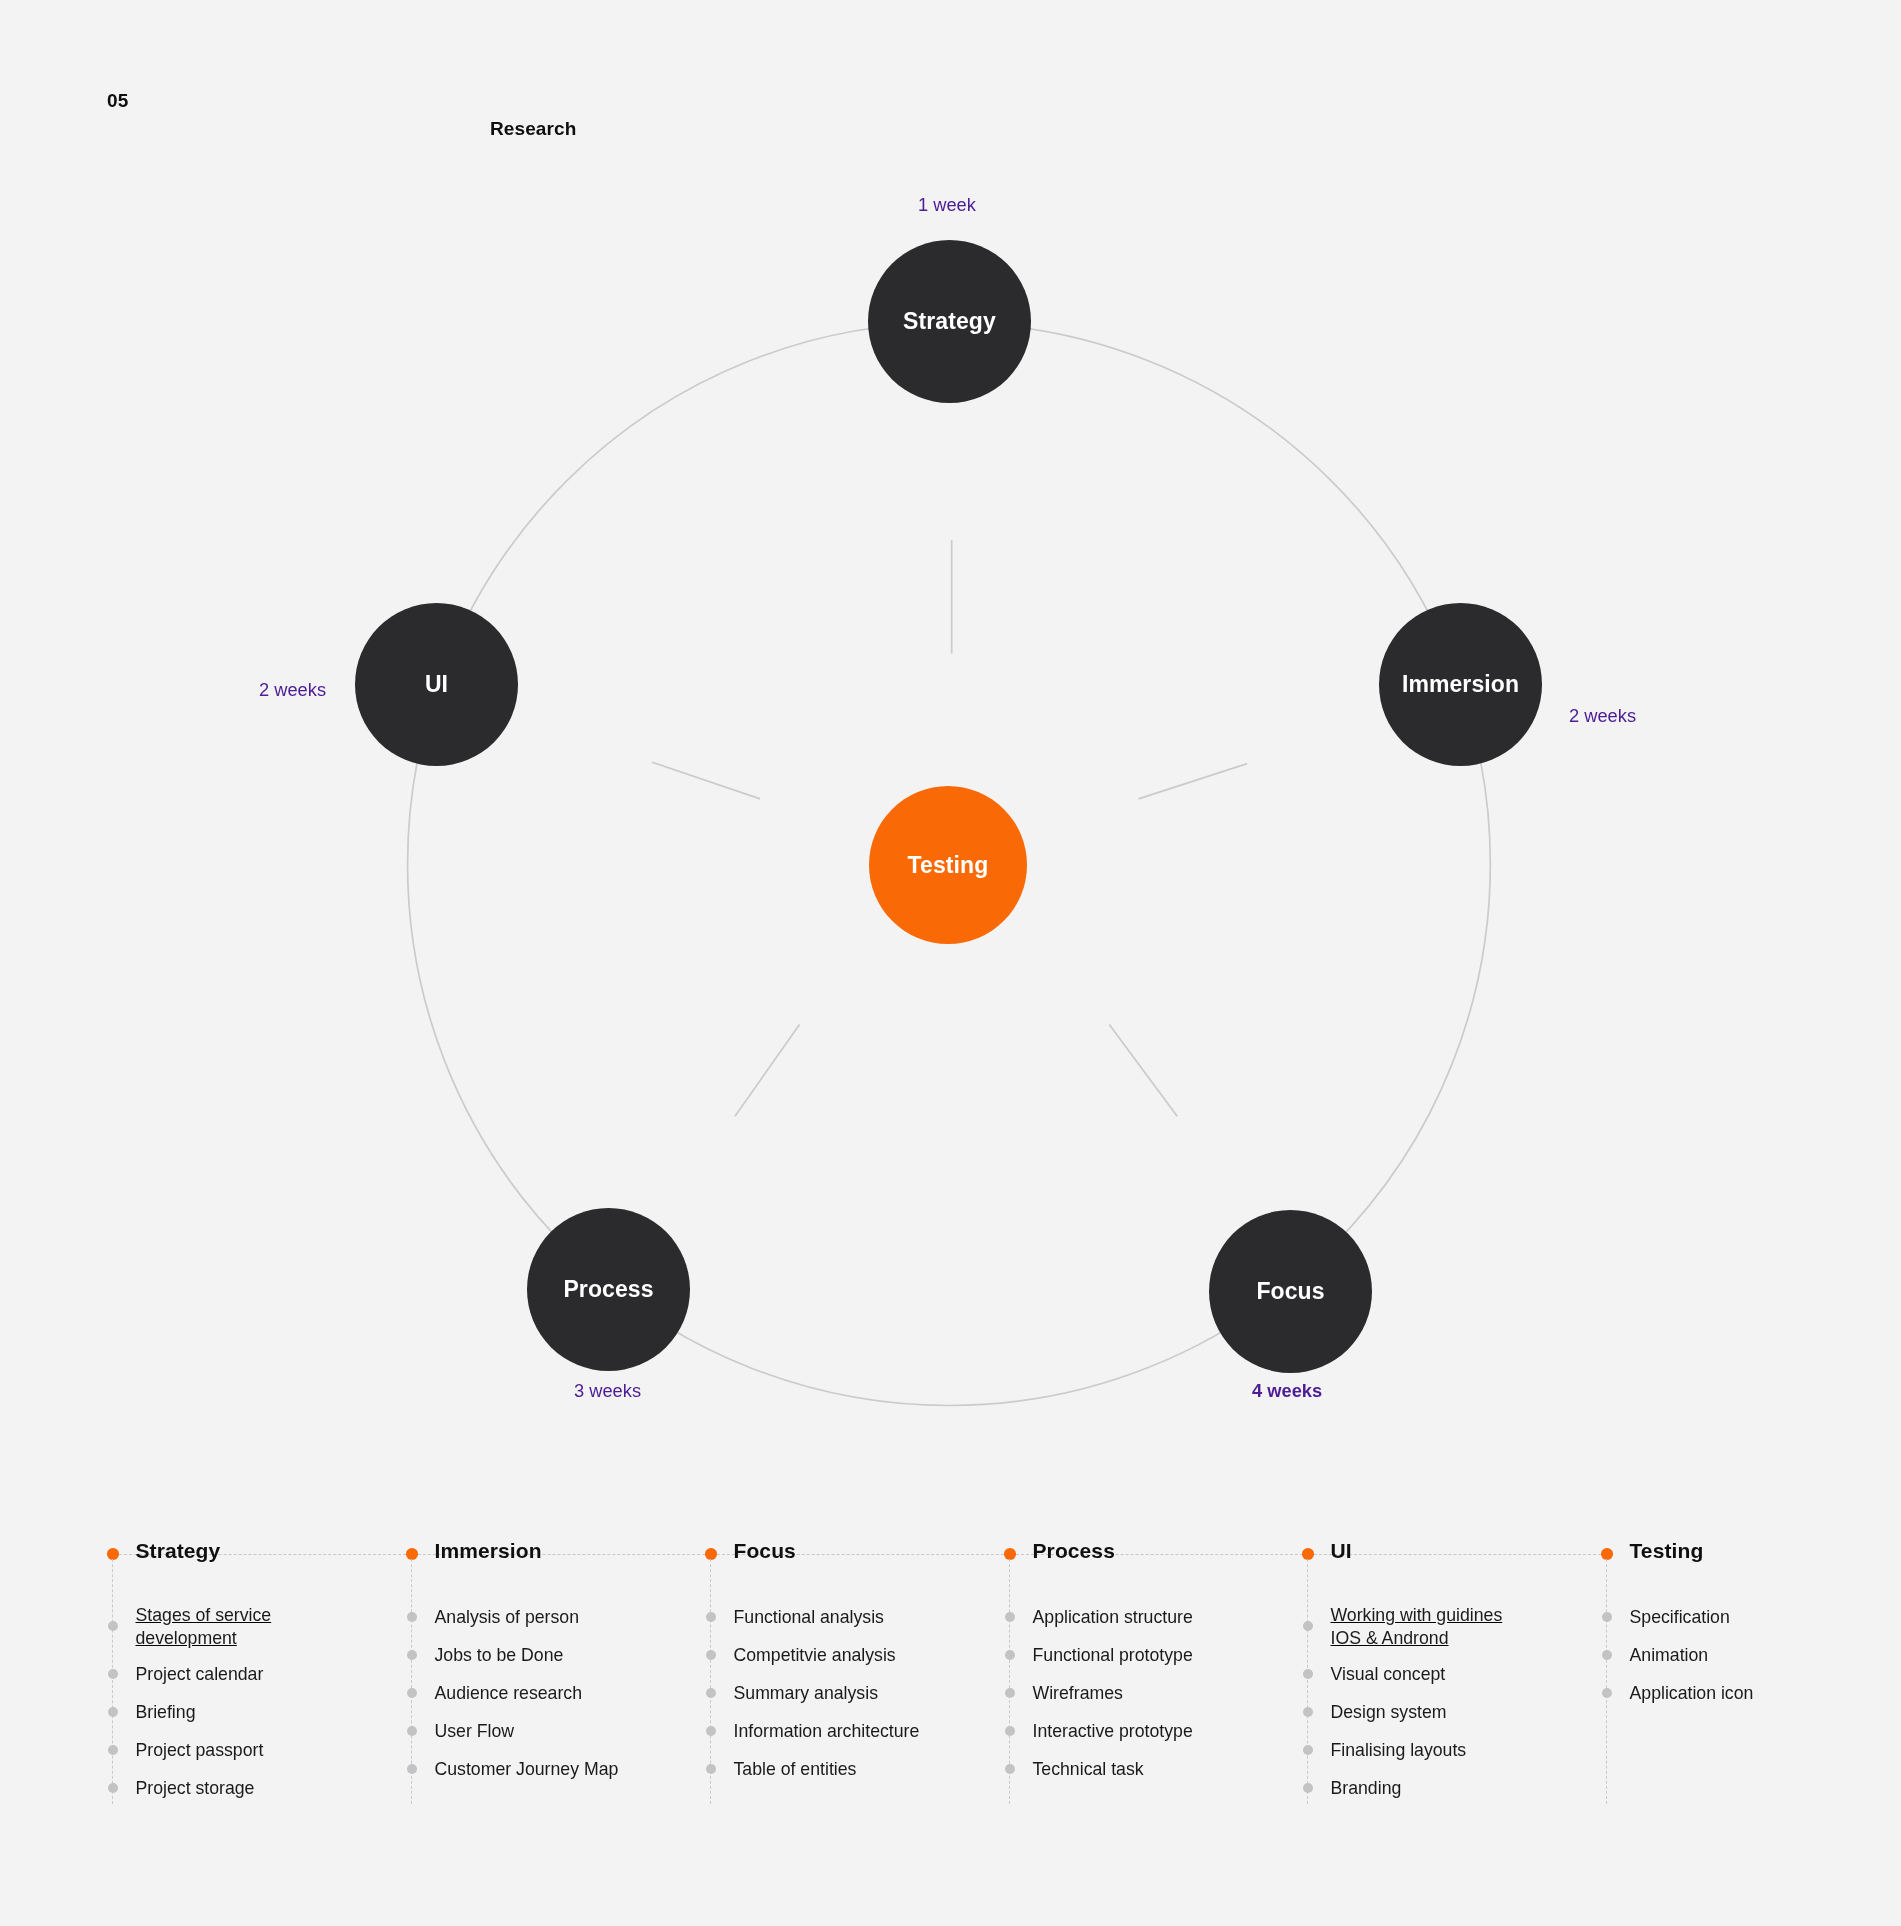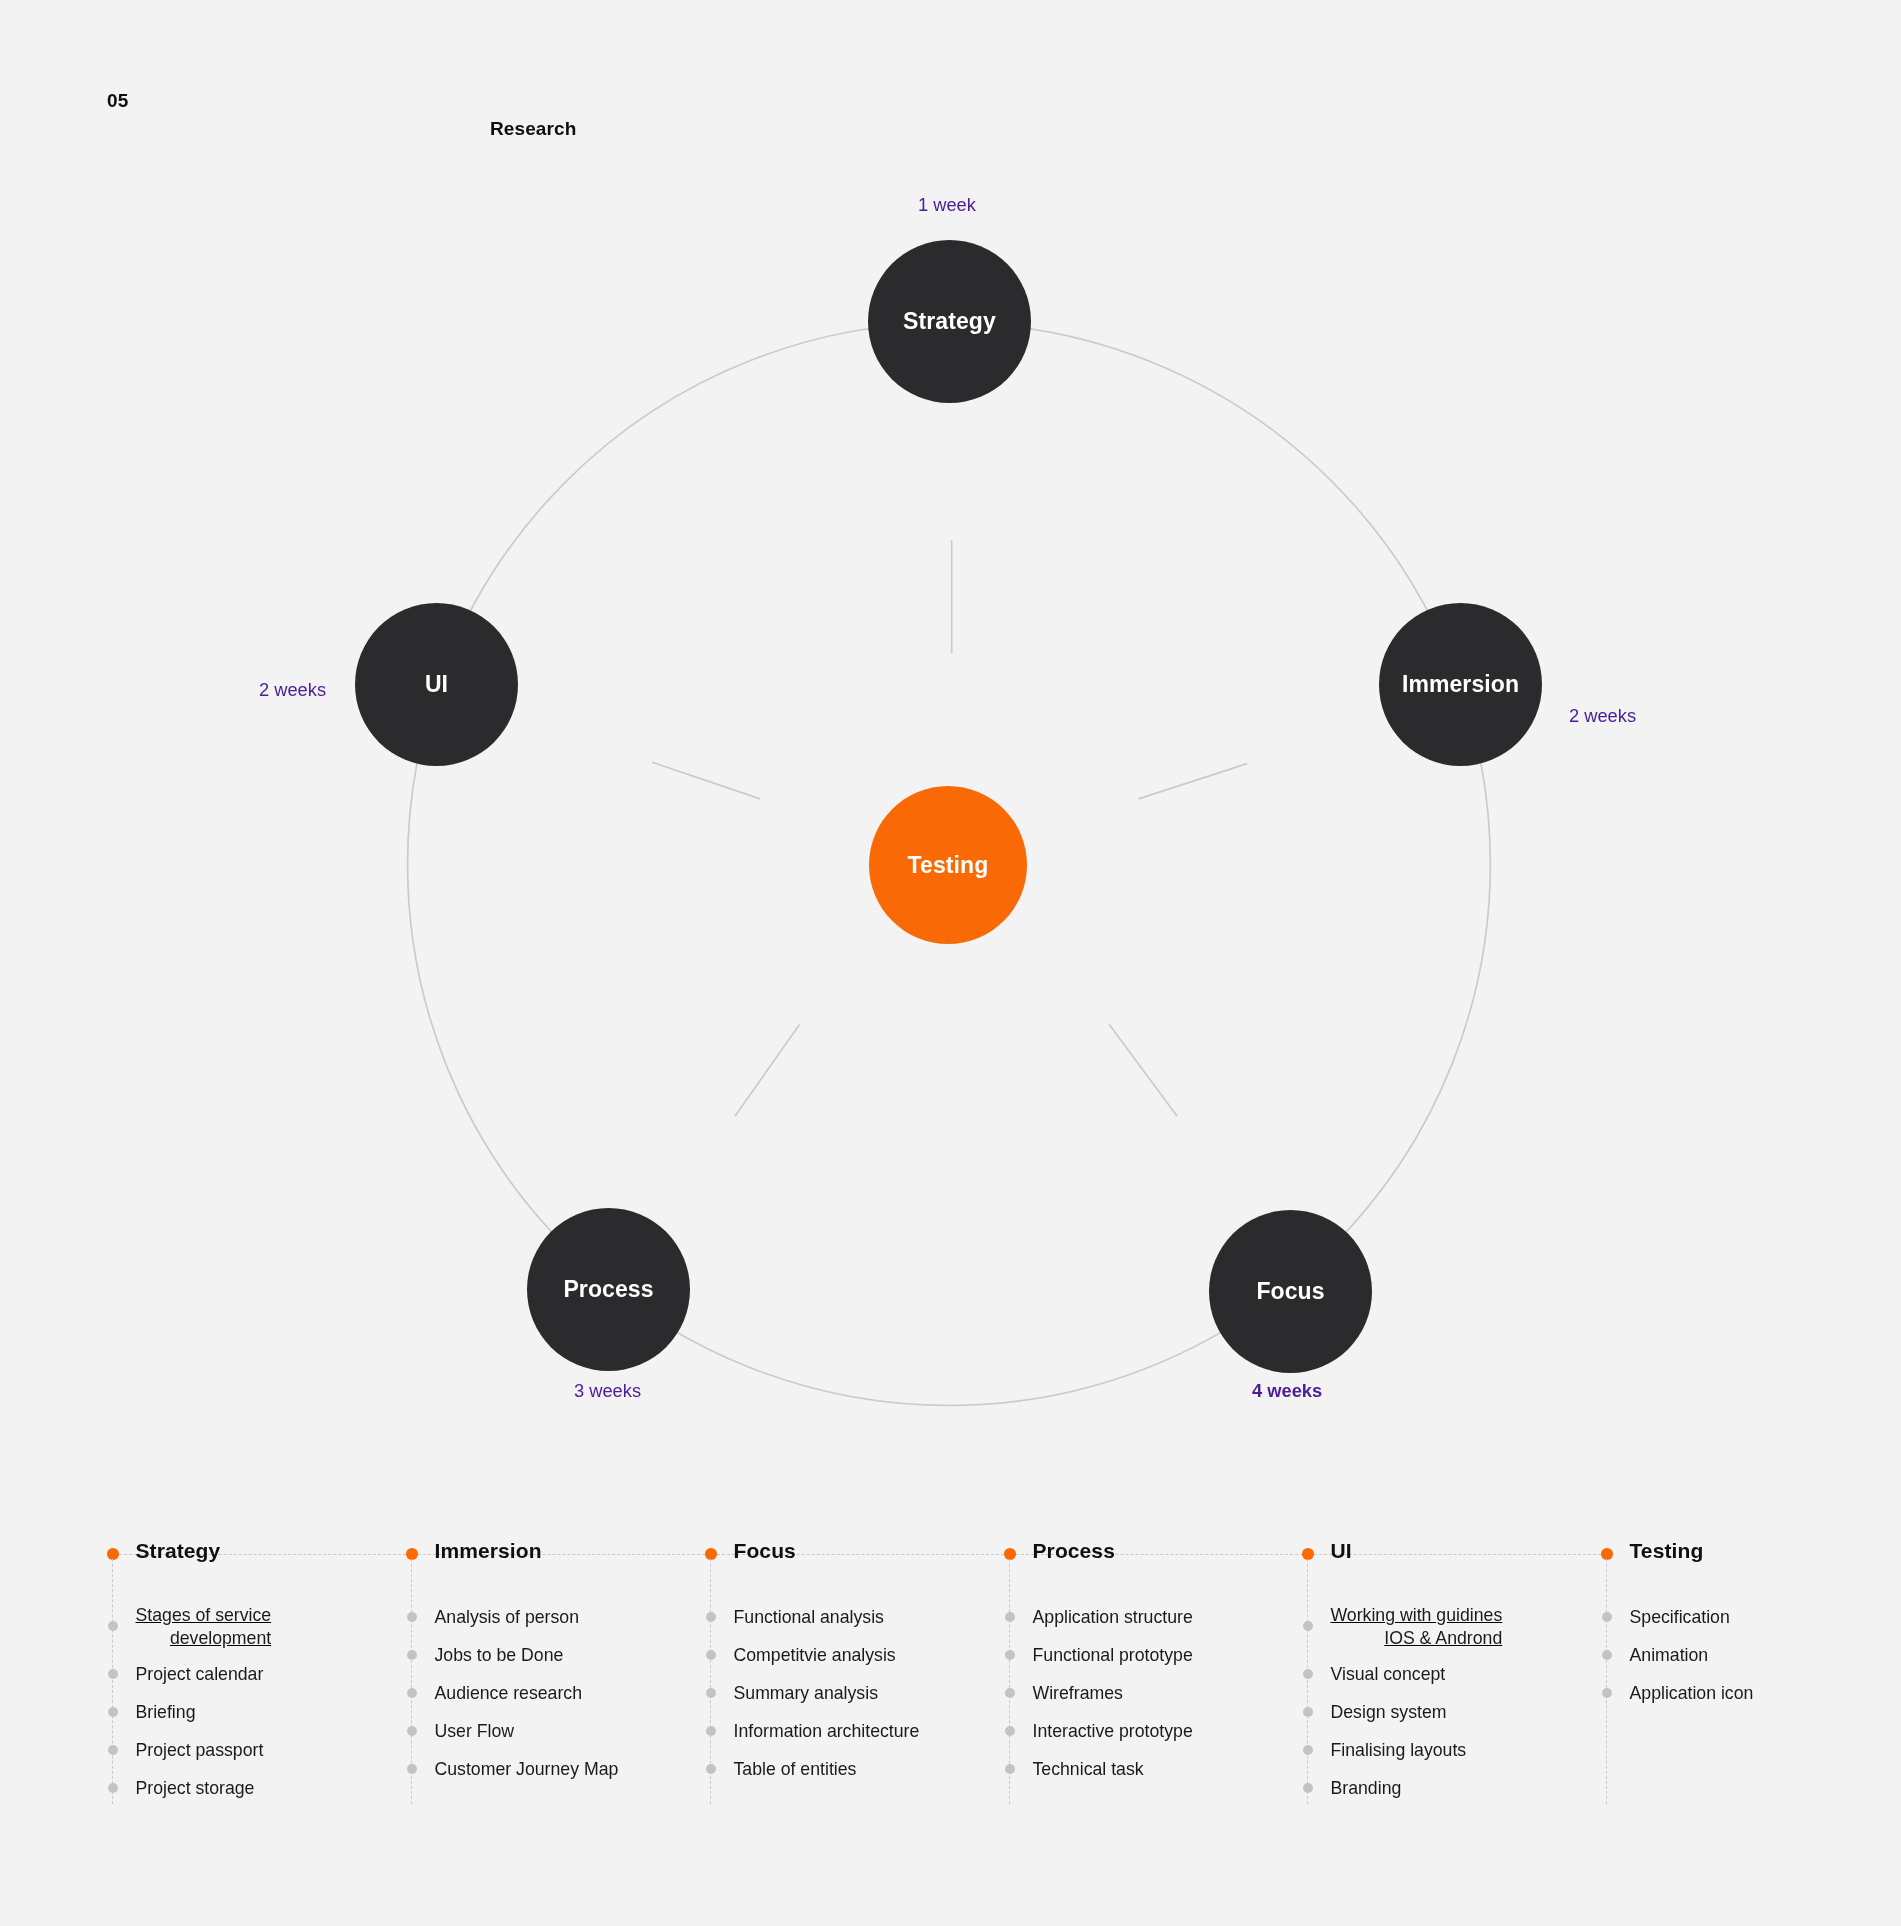--- a/index.html
+++ b/index.html
@@ -9,21 +9,20 @@
     background: #f3f3f3;
     font-family: "Liberation Sans", sans-serif;
     -webkit-font-smoothing: antialiased;
   }
   #page {
     position: relative;
     width: 1764px;
     height: 1926px;
     background: #f3f3f3;
     overflow: hidden;
-    text-align: right;
   }
 
   
   .hdr-num {
     position: absolute;
     left: 107px; top: 90px;
     font-size: 19px; font-weight: 700; color: #0f0f0f;
     letter-spacing: 0.1px;
   }
   .hdr-title {

